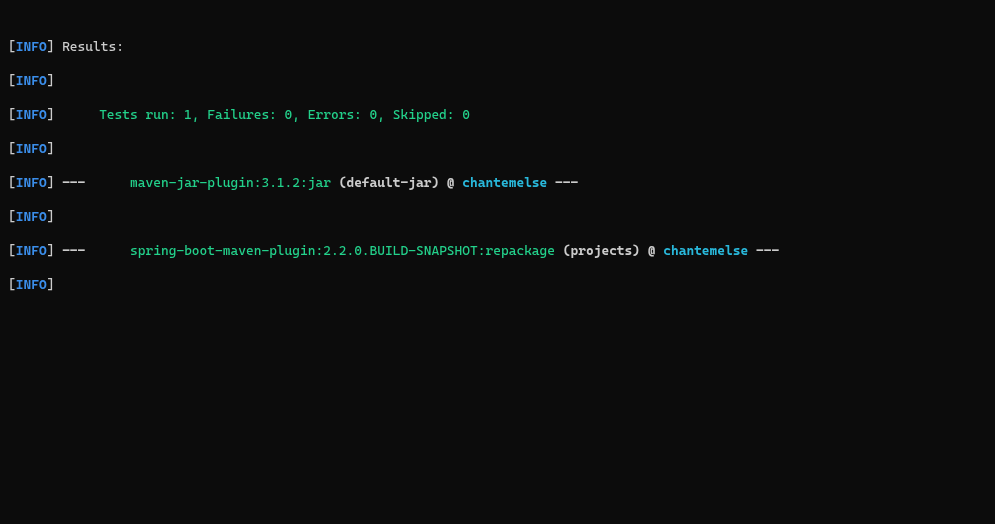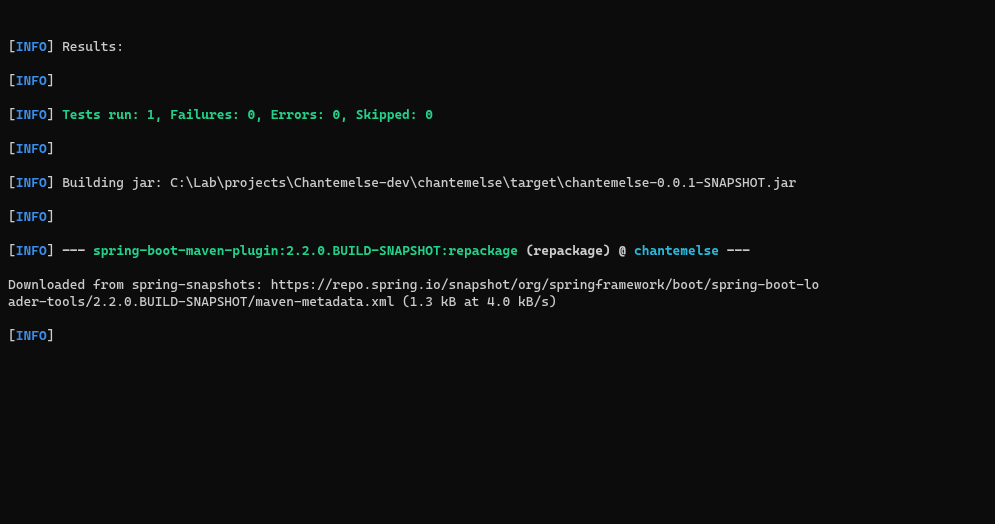--- a/index.html
+++ b/index.html
@@ -18,37 +18,36 @@
     white-space: pre;
     padding: 4px 8px 8px 8px;
     box-sizing: border-box;
     width: 828px;
     height: 524px;
     letter-spacing: 0px;
   }
   .line { white-space: pre-wrap; word-break: break-all; }
   .info-bracket { color: #cccccc; }
   .info { color: #3b8eea; font-weight: bold; }
-  .greenb { color: #23d18b; font-weight: bold; }
+  .greenb { color: #23d18b; font-weight: normal; margin-left: 37px; }
   .cyan  { color: #29b8db; font-weight: bold; }
   .bold  { font-weight: bold; }
 </style>
 </head>
 <body>
 
 <div class="terminal">
 
 <div class="line"><span class="info-bracket">[</span><span class="info">INFO</span><span class="info-bracket">] </span><span>Results:</span></div>
 <div class="line"><span class="info-bracket">[</span><span class="info">INFO</span><span class="info-bracket">]</span><span></span></div>
 <div class="line"><span class="info-bracket">[</span><span class="info">INFO</span><span class="info-bracket">] </span><span class="greenb">Tests run: 1, Failures: 0, Errors: 0, Skipped: 0</span></div>
 <div class="line"><span class="info-bracket">[</span><span class="info">INFO</span><span class="info-bracket">]</span></div>
-<div class="line"><span class="info-bracket">[</span><span class="info">INFO</span><span class="info-bracket">] </span><span>Building jar: C:\Lab\projects\Chantemelse-dev\chantemelse\target\chantemelse-0.0.1-SNAPSHOT.jar</span></div>
+<div class="line"><span class="info-bracket">[</span><span class="info">INFO</span><span class="info-bracket">] </span><span class="bold">--- </span><span class="greenb">maven-jar-plugin:3.1.2:jar</span><span class="bold"> (default-jar)</span><span class="bold"> @ </span><span class="cyan">chantemelse</span><span class="bold"> ---</span></div>
 <div class="line"><span class="info-bracket">[</span><span class="info">INFO</span><span class="info-bracket">]</span></div>
-<div class="line"><span class="info-bracket">[</span><span class="info">INFO</span><span class="info-bracket">] </span><span class="bold">--- </span><span class="greenb">spring-boot-maven-plugin:2.2.0.BUILD-SNAPSHOT:repackage</span><span class="bold"> (repackage)</span><span class="bold"> @ </span><span class="cyan">chantemelse</span><span class="bold"> ---</span></div>
-<div class="line"><span>Downloaded from spring-snapshots: https://repo.spring.io/snapshot/org/springframework/boot/spring-boot-loader-tools/2.2.0.BUILD-SNAPSHOT/maven-metadata.xml (1.3 kB at 4.0 kB/s)</span></div>
+<div class="line"><span class="info-bracket">[</span><span class="info">INFO</span><span class="info-bracket">] </span><span class="bold">--- </span><span class="greenb">spring-boot-maven-plugin:2.2.0.BUILD-SNAPSHOT:repackage</span><span class="bold"> (projects)</span><span class="bold"> @ </span><span class="cyan">chantemelse</span><span class="bold"> ---</span></div>
 <div class="line"><span class="info-bracket">[</span><span class="info">INFO</span><span class="info-bracket">]</span></div>
 
 
 
 
 
 
 
 
 

